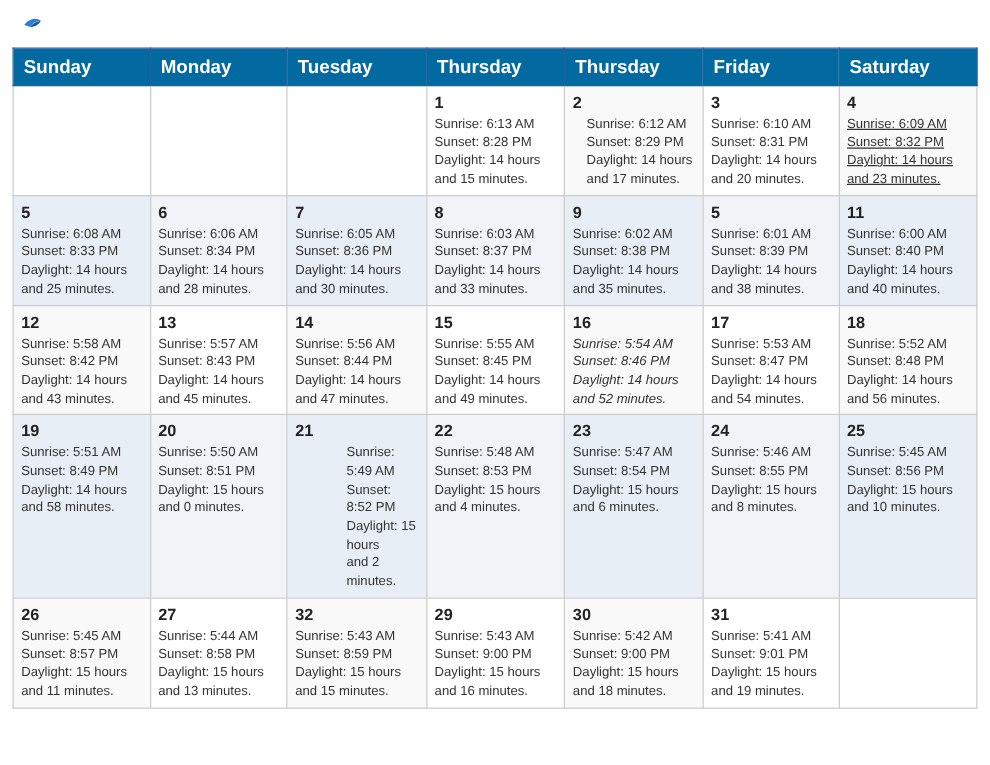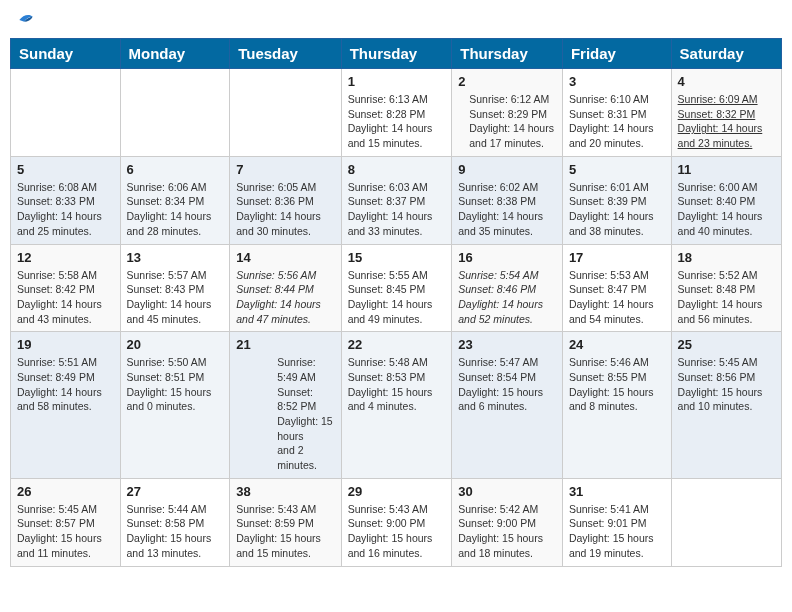--- a/index.html
+++ b/index.html
@@ -228,21 +228,21 @@
         </td>
         <td>
           <div class="day-number">13</div>
           <div class="day-info" style="white-space: pre-line;">Sunrise: 5:57 AM
 Sunset: 8:43 PM
 Daylight: 14 hours
 and 45 minutes.</div>
         </td>
         <td>
           <div class="day-number">14</div>
-          <div class="day-info" style="white-space: pre-line; font-style: italic;">Sunrise: 5:56 AM
+          <div class="day-info" style="white-space: pre-line;">Sunrise: 5:56 AM
 Sunset: 8:44 PM
 Daylight: 14 hours
 and 47 minutes.</div>
         </td>
         <td>
           <div class="day-number">15</div>
           <div class="day-info" style="white-space: pre-line;">Sunrise: 5:55 AM
 Sunset: 8:45 PM
 Daylight: 14 hours
 and 49 minutes.</div>
@@ -329,21 +329,21 @@
 and 11 minutes.</div>
         </td>
         <td>
           <div class="day-number">27</div>
           <div class="day-info" style="white-space: pre-line;">Sunrise: 5:44 AM
 Sunset: 8:58 PM
 Daylight: 15 hours
 and 13 minutes.</div>
         </td>
         <td>
-          <div class="day-number">38</div>
+          <div class="day-number">32</div>
           <div class="day-info" style="white-space: pre-line;">Sunrise: 5:43 AM
 Sunset: 8:59 PM
 Daylight: 15 hours
 and 15 minutes.</div>
         </td>
         <td>
           <div class="day-number">29</div>
           <div class="day-info" style="white-space: pre-line;">Sunrise: 5:43 AM
 Sunset: 9:00 PM
 Daylight: 15 hours

